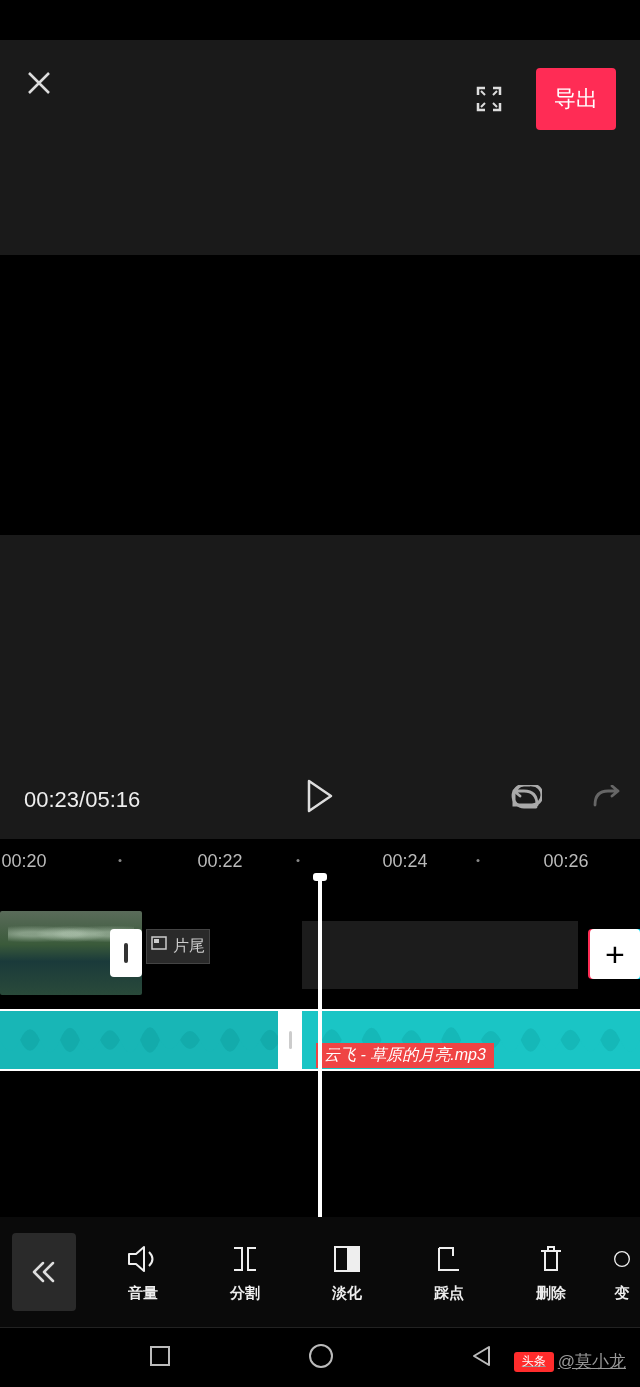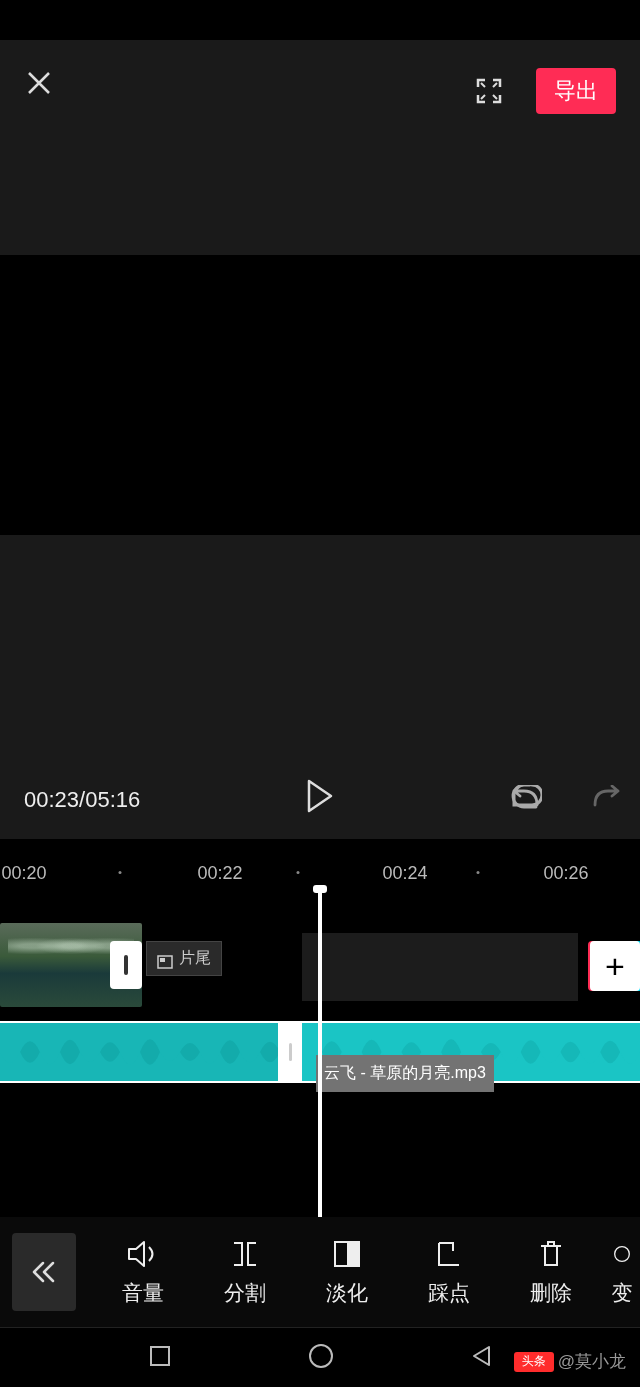--- a/index.html
+++ b/index.html
@@ -20,21 +20,21 @@
     align-items: flex-start;
     padding: 28px 24px 0 24px;
     justify-content: space-between;
   }
   .top-bar-right { display: flex; align-items: center; gap: 32px; }
   .close-x { width: 30px; height: 30px; display:flex; align-items:center; justify-content:center; }
   .fullscreen-icon { width: 30px; height: 30px; display:flex; align-items:center; justify-content:center; }
   .export-btn {
     background: #ff2c55;
     border-radius: 4px;
-    padding: 8px 18px;
+    padding: 16px 18px;
     font-size: 22px;
     color: #fff;
     font-weight: 500;
   }
   .preview-area { background: #000; height: 280px; }
   .controls-bar {
     background: #1a1a1a;
     height: 304px;
     display: flex;
     align-items: flex-end;
@@ -44,21 +44,21 @@
   .timecode { font-size: 22px; color: #eee; position: absolute; bottom: 26px; left: 24px; }
   .play-btn { position: absolute; bottom: 22px; left: 50%; transform: translateX(-50%); }
   .undo-redo { position: absolute; bottom: 22px; right: 16px; display: flex; gap: 48px; }
   .ruler {
     height: 36px;
     display: flex;
     align-items: center;
     font-size: 18px;
     color: #bbb;
     position: relative;
-    margin-top: 16px;
+    margin-top: 4px;
   }
   .ruler span { position: absolute; transform: translateX(-50%); }
   .ruler .dot { width:3px; height:3px; background:#888; border-radius:50%; position:absolute; top:16px; }
   .tracks {
     position: relative;
     height: 360px;
     background: #000;
   }
   .video-track {
     position: absolute;
@@ -87,25 +87,25 @@
     background: #fff;
     border-radius: 4px;
     display:flex; align-items:center; justify-content:center;
     color:#222; font-weight:bold;
   }
   .ending-tag {
     position: absolute;
     top: 50px; left: 146px;
     background: #2a2a2a;
     border: 1px solid #444;
-    padding: 6px 10px;
+    padding: 6px 4px;
     font-size: 16px;
     color: #ccc;
     display: flex;
-    align-items: flex-end;
+    align-items: flex-start;
     gap: 6px;
   }
   .empty-video-slot {
     position: absolute;
     top: 42px; left: 302px; right: 62px; height: 68px;
     background: #1c1c1c;
   }
   .add-clip-btn {
     position: absolute;
     top: 50px; right: 0;
@@ -141,24 +141,25 @@
     position: absolute;
     top: 130px; left: 278px;
     width: 24px; height: 62px;
     background: #fff;
     display:flex; align-items:center; justify-content:center;
   }
   .audio-handle::after { content:''; width:3px; height:18px; background:#ccc; border-radius:2px; }
   .audio-label {
     position: absolute;
     top: 164px; left: 316px;
-    background: #737373;
-    padding: 8px 8px;
+    background: #ef4444;
+    padding: 2px 8px;
     font-size: 16px;
     color: #fff;
+    font-style: italic;
   }
   .playhead {
     position: absolute;
     top: 0; bottom: 0;
     left: 318px;
     width: 4px;
     background: #fff;
   }
   .playhead::before {
     content:''; position:absolute; top:-6px; left:-5px;
@@ -182,37 +183,37 @@
   .tool-items { flex:1; display:flex; overflow:hidden; }
   .tool-item {
     flex: 0 0 102px;
     display: flex;
     flex-direction: column;
     align-items: center;
     gap: 8px;
     color: #eee;
   }
   .tool-icon { height: 34px; display:flex; align-items:center; justify-content:center; }
-  .tool-label { font-size: 21px; }
+  .tool-label { font-size: 15px; font-weight: bold; }
   .system-nav {
     position: absolute;
     bottom: 0; left:0; right:0;
     height: 60px;
     border-top: 1px solid #222;
     display:flex;
     align-items:center;
     justify-content:space-around;
     padding: 0 80px;
   }
   .watermark {
     position: absolute;
     bottom: 14px; right: 14px;
     font-size: 17px;
     color: #999;
-    display: flex; align-items: center; gap: 4px;
+    display: flex; align-items: center; gap: 4px; text-decoration: underline;
   }
   .watermark-badge {
     background: #ff2c2c;
     color:#fff;
     width:40px; height:20px;
     font-size:12px;
     border-radius:3px;
     display:flex; align-items:center; justify-content:center;
   }
 </style>

